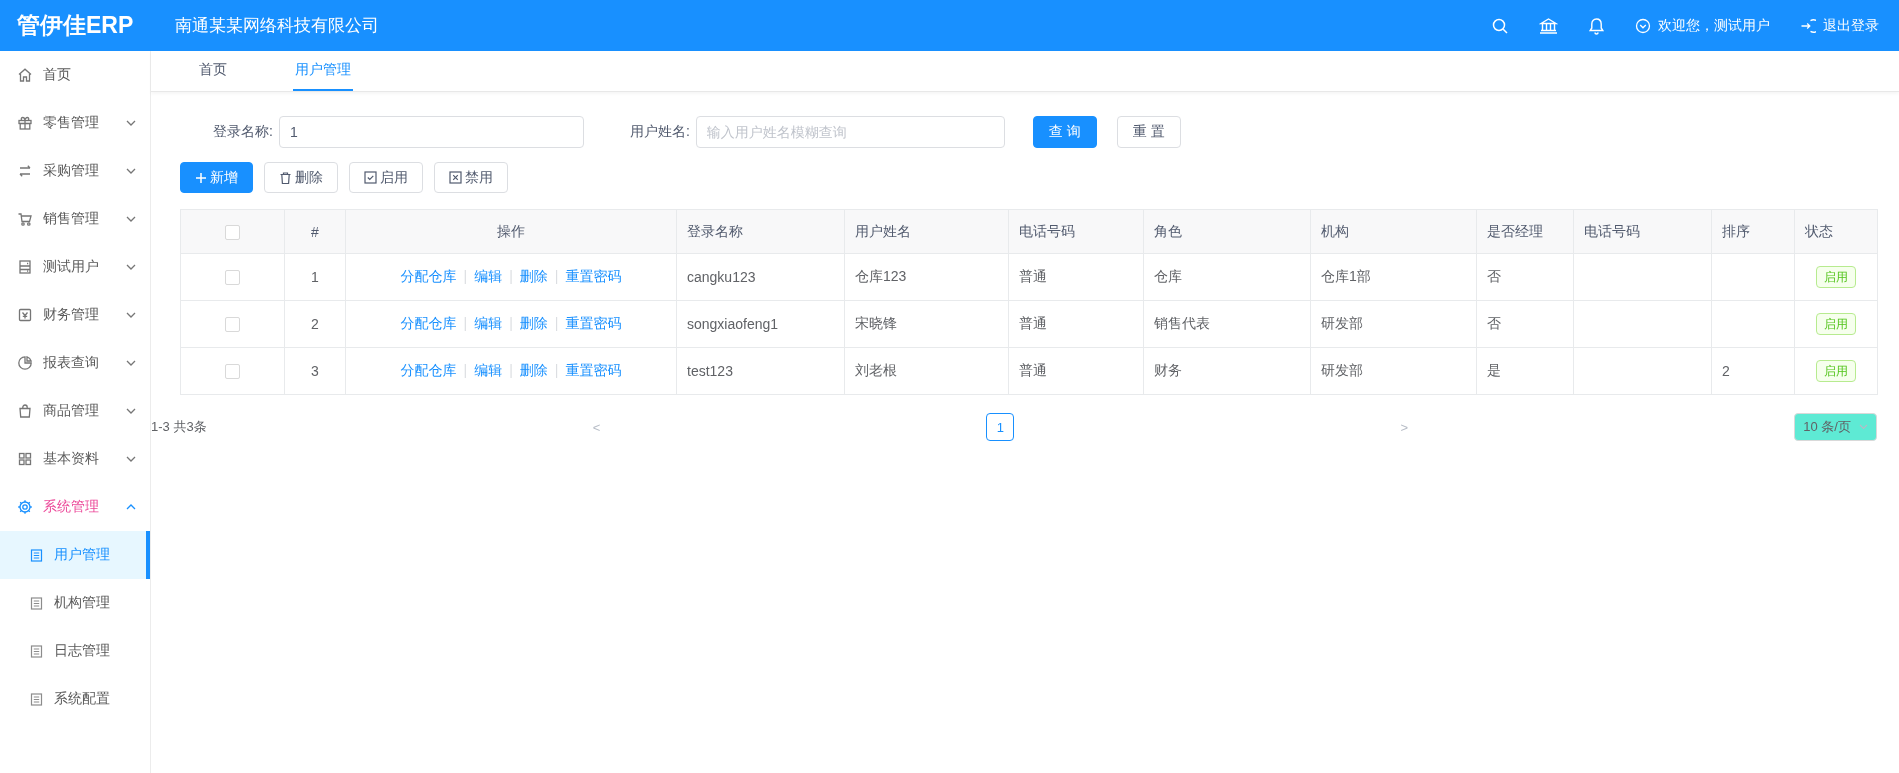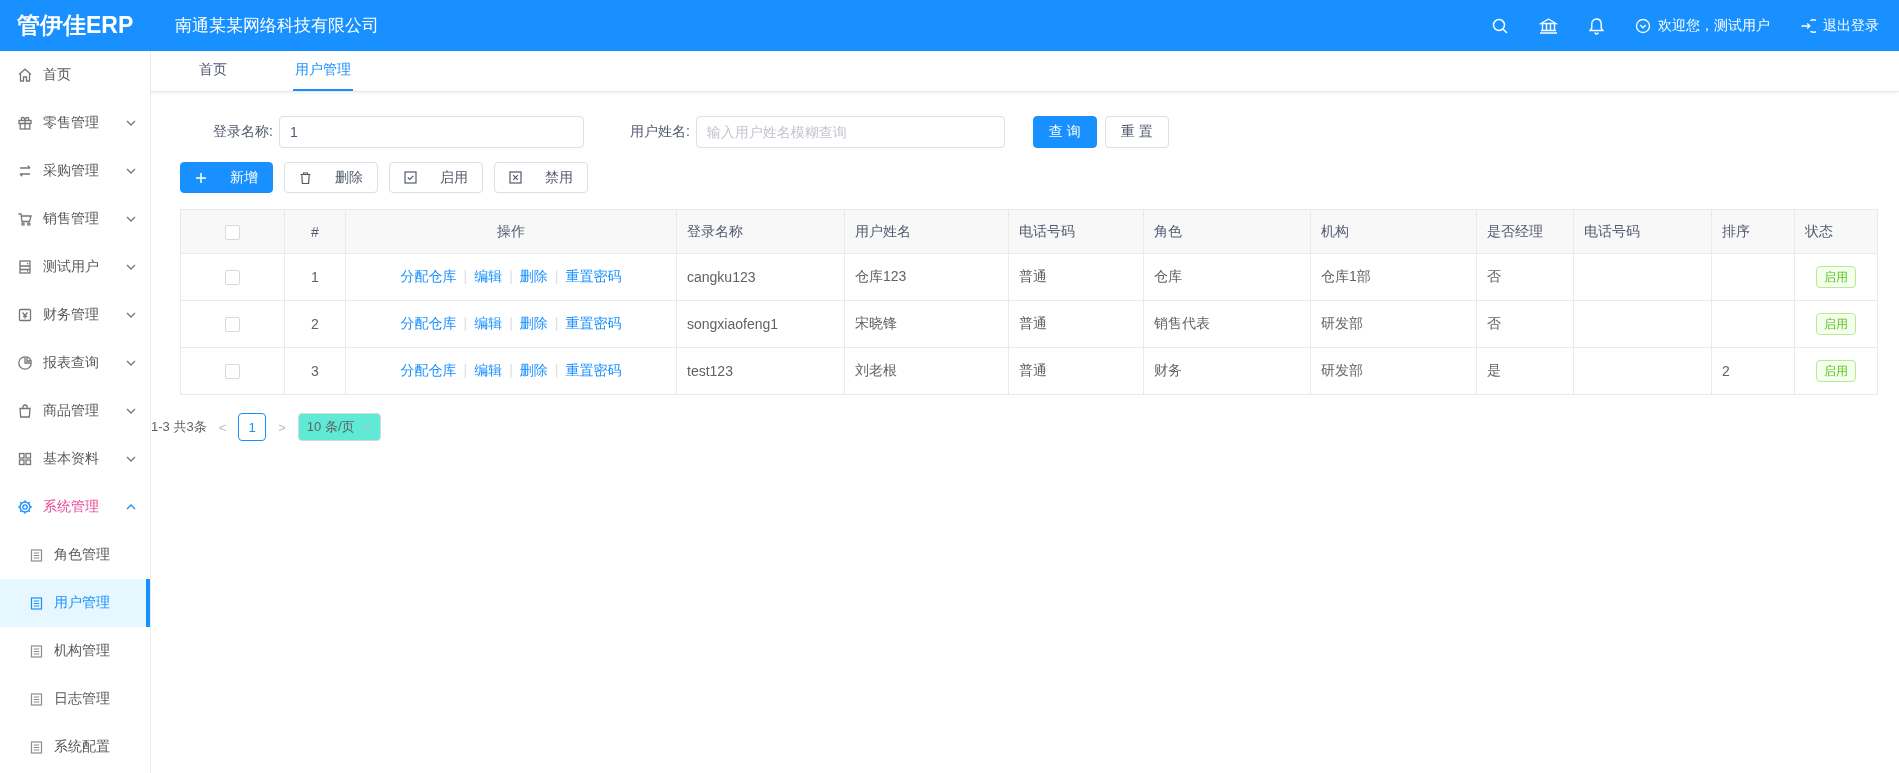--- a/index.html
+++ b/index.html
@@ -47,37 +47,37 @@
   .inp { height:32px; border:1px solid #dcdee2; border-radius:4px; padding:0 10px; font-size:14px; color:#515a6e; outline:none; font-family:inherit; }
   .inp::placeholder { color:#c0c4cc; }
   .inp-login { width:305px; margin-right:46px; }
   .inp-name { width:309px; margin-right:28px; }
   .btn { height:32px; border-radius:4px; font-size:14px; cursor:pointer; font-family:inherit; display:inline-flex; align-items:center; justify-content:center; }
   .btn-primary { background:#1890ff; border:1px solid #1890ff; color:#fff; width:64px; }
   .btn-plain { background:#fff; border:1px solid #dcdee2; color:#515a6e; width:64px; }
 
   
   .toolbar { display:flex; align-items:center; margin:14px 0 0 29px; gap:11px; }
-  .tbtn { height:31px; border-radius:4px; display:inline-flex; align-items:center; gap:23px; padding:0 14px; cursor:pointer; font-size:14px; font-family:inherit; }
+  .tbtn { height:31px; border-radius:4px; display:inline-flex; align-items:center; gap:3px; padding:0 14px; cursor:pointer; font-size:14px; font-family:inherit; }
   .tbtn-add { background:#1890ff; border:1px solid #1890ff; color:#fff; }
   .tbtn-plain { background:#fff; border:1px solid #dcdee2; color:#515a6e; }
   .tbtn svg { display:block; }
 
   
   table.grid { border-collapse:collapse; table-layout:fixed; width:1697px; margin:16px 0 0 29px; }
   .grid th { background:#f8f8f9; color:#515a6e; font-weight:400; height:44px; border:1px solid #e8eaec; text-align:left; padding:0 10px; }
   .grid td { height:47px; border:1px solid #e8eaec; color:#606266; padding:0 10px; background:#fff; }
   .grid th.c-center, .grid td.c-center { text-align:center; padding:0; }
   .grid a { color:#1890ff; text-decoration:none; cursor:pointer; }
   .sep { color:#dcdee2; margin:0 7px; }
   .badge-enabled { display:inline-block; font-size:12px; line-height:18px; padding:1px 7px; color:#52c41a; background:#f6ffed; border:1px solid #b7eb8f; border-radius:4px; }
   input[type="checkbox"].cb { appearance:none; -webkit-appearance:none; width:15px; height:15px; border:1px solid #d9d9d9; border-radius:2px; background:#fff; vertical-align:middle; cursor:pointer; }
 
   
-  .pager { display:flex; align-items:center; justify-content:flex-start; margin:18px 22px 0 0; gap:10px; color:#606266; font-size:13px; }
+  .pager { display:flex; align-items:center; justify-content:space-between; margin:18px 22px 0 0; gap:10px; color:#606266; font-size:13px; }
   .pg-arrow { color:#b6bcc6; font-size:13px; cursor:pointer; padding:0 2px; }
   .pg-page { width:28px; height:28px; border:1px solid #1890ff; color:#1890ff; border-radius:4px; display:flex; align-items:center; justify-content:center; cursor:pointer; background:#fff; }
   .pg-size { height:28px; border:1px solid #d9d9d9; border-radius:4px; display:flex; align-items:center; padding:0 8px; gap:8px; cursor:pointer; background:#5eead4; color:#606266; }
 </style>
 </head>
 <body>
 
 <div class="hdr">
   <div class="hdr-logo">管伊佳ERP</div>
   <div class="hdr-company">南通某某网络科技有限公司</div>
@@ -233,27 +233,20 @@
           <circle cx="8" cy="8" r="5"></circle>
           <path d="M8 1.2 V3 M8 13 V14.8 M1.2 8 H3 M13 8 H14.8 M3.2 3.2 L4.5 4.5 M11.5 11.5 L12.8 12.8 M12.8 3.2 L11.5 4.5 M4.5 11.5 L3.2 12.8"></path>
         </svg>
       <span class="lbl">系统管理</span>
       <span class="chev">
           <svg width="10" height="6" viewBox="0 0 10 6" fill="none" stroke="#1890ff" stroke-width="1.3">
             <path d="M1 5 L5 1 L9 5"></path>
           </svg>
         </span>
     </div>
-    <div class="side-sub">
-      <svg width="15" height="15" viewBox="0 0 15 15" fill="none" stroke-width="1.2">
-          <rect x="2.5" y="2" width="10" height="11"></rect>
-          <path d="M4.8 5 H10.2 M4.8 7.5 H10.2 M4.8 10 H10.2"></path>
-        </svg>
-      <span class="lbl">角色管理</span>
-    </div>
     <div class="side-sub active">
       <svg width="15" height="15" viewBox="0 0 15 15" fill="none" stroke-width="1.2">
           <rect x="2.5" y="2" width="10" height="11"></rect>
           <path d="M4.8 5 H10.2 M4.8 7.5 H10.2 M4.8 10 H10.2"></path>
         </svg>
       <span class="lbl">用户管理</span>
     </div>
     <div class="side-sub">
       <svg width="15" height="15" viewBox="0 0 15 15" fill="none" stroke-width="1.2">
           <rect x="2.5" y="2" width="10" height="11"></rect>
@@ -283,21 +276,21 @@
       <div class="tab active">用户管理</div>
     </div>
 
     <div class="content">
 
       <div class="search-row">
         <span class="flabel">登录名称:</span>
         <input class="inp inp-login" type="text" value="1" style="">
         <span class="flabel">用户姓名:</span>
         <input class="inp inp-name" type="text" placeholder="输入用户姓名模糊查询" style="">
-        <button class="btn btn-primary" style="margin-right:8px;">查 询</button>
+        <button class="btn btn-primary" style="margin-right:20px;">查 询</button>
         <button class="btn btn-plain">重 置</button>
       </div>
 
       <div class="toolbar">
         <button class="tbtn tbtn-add">
           <svg width="12" height="12" viewBox="0 0 12 12" fill="none" stroke="#fff" stroke-width="1.5">
               <path d="M6 1 V11 M1 6 H11"></path>
             </svg>
           <span>新增</span>
         </button>

